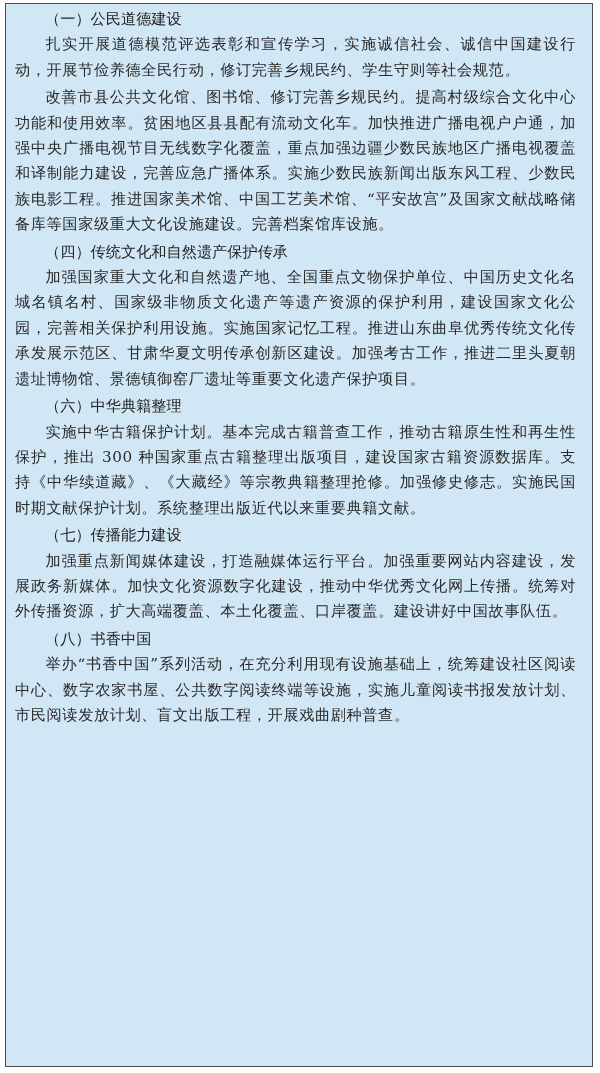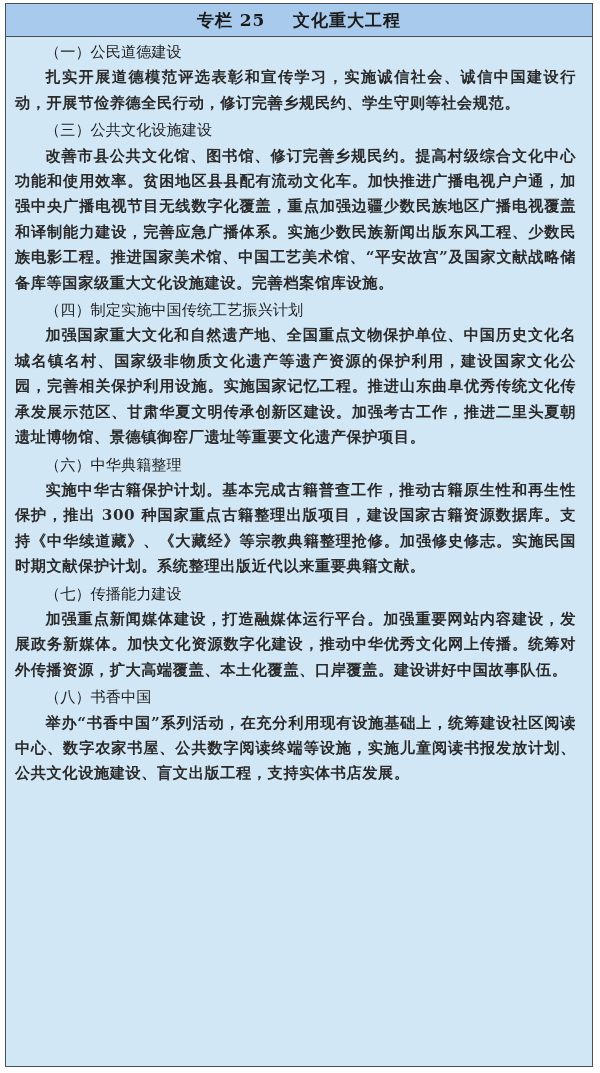--- a/index.html
+++ b/index.html
@@ -55,51 +55,46 @@
     font-size: 15.2px;
     line-height: 25.4px;
   }
   .section-body {
     margin: 0 0 2px 0;
     text-indent: 2em;
     text-align: justify;
     text-justify: inter-character;
     letter-spacing: 0.6px;
     word-break: break-all;
-    font-weight: bold;
   }
 </style>
 </head>
 <body>
 
 <div class="frame">
-  <div class="header">
-    <span class="header-title">专栏 25    文化重大工程</span>
-  </div>
   <div class="content">
     <div>
       <p class="section-heading">（一）公民道德建设</p>
       <p class="section-body">扎实开展道德模范评选表彰和宣传学习，实施诚信社会、诚信中国建设行动，开展节俭养德全民行动，修订完善乡规民约、学生守则等社会规范。</p>
     </div>
     <div>
-      <p class="section-heading">（三）公共文化设施建设</p>
       <p class="section-body">改善市县公共文化馆、图书馆、修订完善乡规民约。提高村级综合文化中心功能和使用效率。贫困地区县县配有流动文化车。加快推进广播电视户户通，加强中央广播电视节目无线数字化覆盖，重点加强边疆少数民族地区广播电视覆盖和译制能力建设，完善应急广播体系。实施少数民族新闻出版东风工程、少数民族电影工程。推进国家美术馆、中国工艺美术馆、“平安故宫”及国家文献战略储备库等国家级重大文化设施建设。完善档案馆库设施。</p>
     </div>
     <div>
-      <p class="section-heading">（四）制定实施中国传统工艺振兴计划</p>
+      <p class="section-heading">（四）传统文化和自然遗产保护传承</p>
       <p class="section-body">加强国家重大文化和自然遗产地、全国重点文物保护单位、中国历史文化名城名镇名村、国家级非物质文化遗产等遗产资源的保护利用，建设国家文化公园，完善相关保护利用设施。实施国家记忆工程。推进山东曲阜优秀传统文化传承发展示范区、甘肃华夏文明传承创新区建设。加强考古工作，推进二里头夏朝遗址博物馆、景德镇御窑厂遗址等重要文化遗产保护项目。</p>
     </div>
     <div>
     </div>
     <div>
       <p class="section-heading">（六）中华典籍整理</p>
       <p class="section-body">实施中华古籍保护计划。基本完成古籍普查工作，推动古籍原生性和再生性保护，推出 300 种国家重点古籍整理出版项目，建设国家古籍资源数据库。支持《中华续道藏》、《大藏经》等宗教典籍整理抢修。加强修史修志。实施民国时期文献保护计划。系统整理出版近代以来重要典籍文献。</p>
     </div>
     <div>
       <p class="section-heading">（七）传播能力建设</p>
       <p class="section-body">加强重点新闻媒体建设，打造融媒体运行平台。加强重要网站内容建设，发展政务新媒体。加快文化资源数字化建设，推动中华优秀文化网上传播。统筹对外传播资源，扩大高端覆盖、本土化覆盖、口岸覆盖。建设讲好中国故事队伍。</p>
     </div>
     <div>
       <p class="section-heading">（八）书香中国</p>
-      <p class="section-body">举办“书香中国”系列活动，在充分利用现有设施基础上，统筹建设社区阅读中心、数字农家书屋、公共数字阅读终端等设施，实施儿童阅读书报发放计划、公共文化设施建设、盲文出版工程，支持实体书店发展。</p>
+      <p class="section-body">举办“书香中国”系列活动，在充分利用现有设施基础上，统筹建设社区阅读中心、数字农家书屋、公共数字阅读终端等设施，实施儿童阅读书报发放计划、市民阅读发放计划、盲文出版工程，开展戏曲剧种普查。</p>
     </div>
   </div>
 </div>
 
 </body></html>

